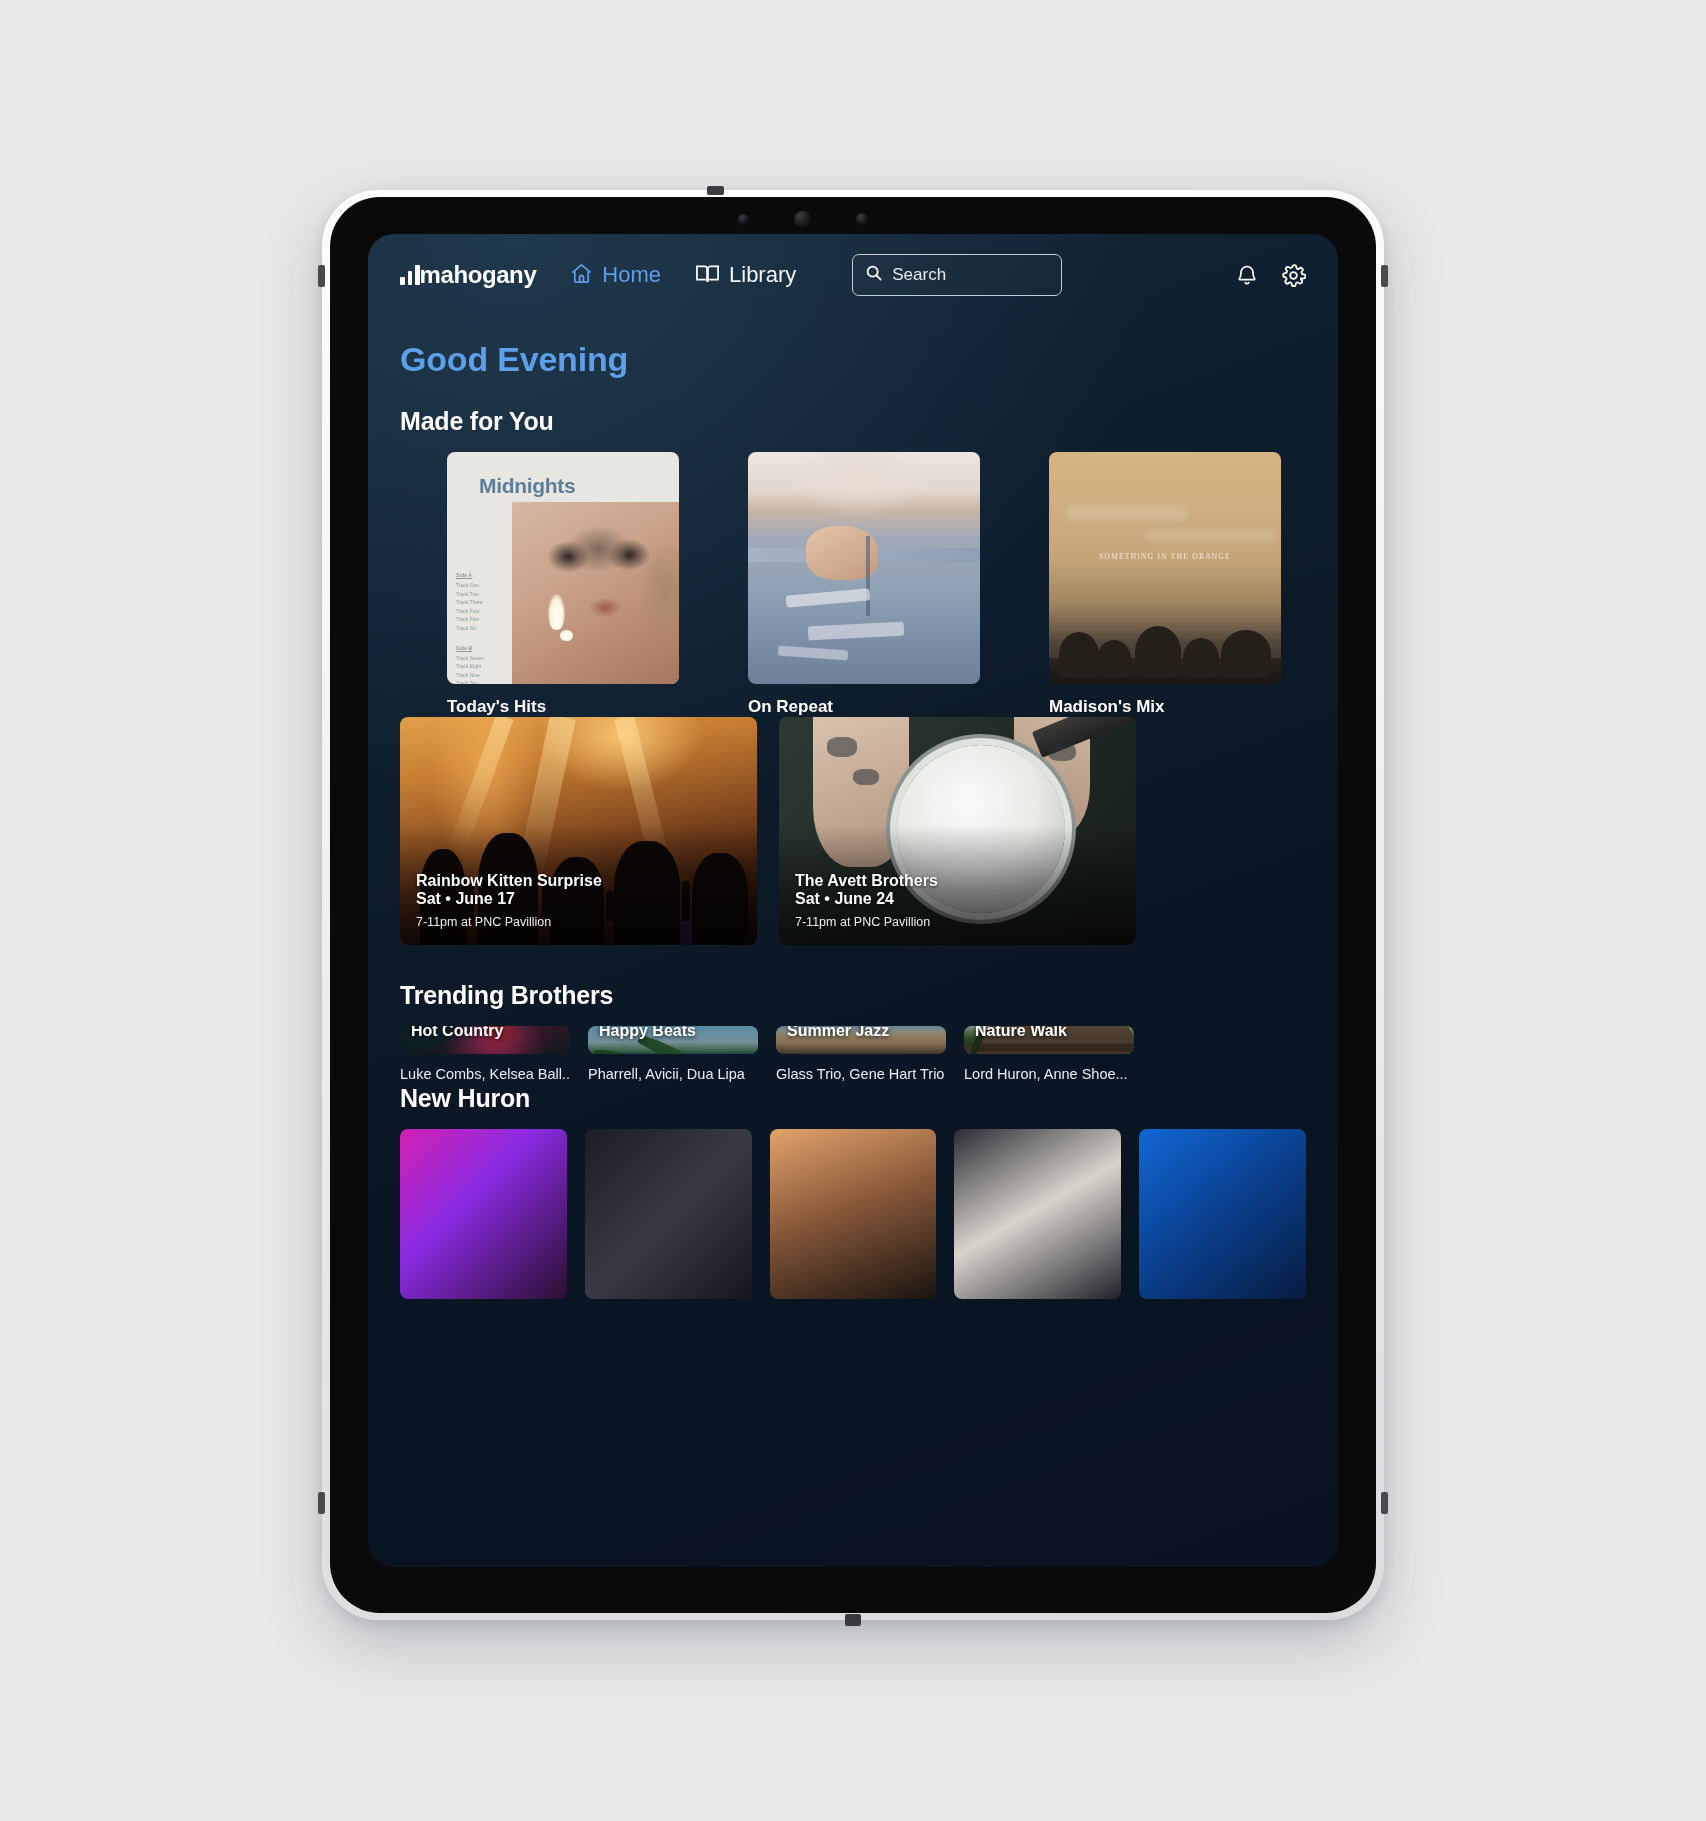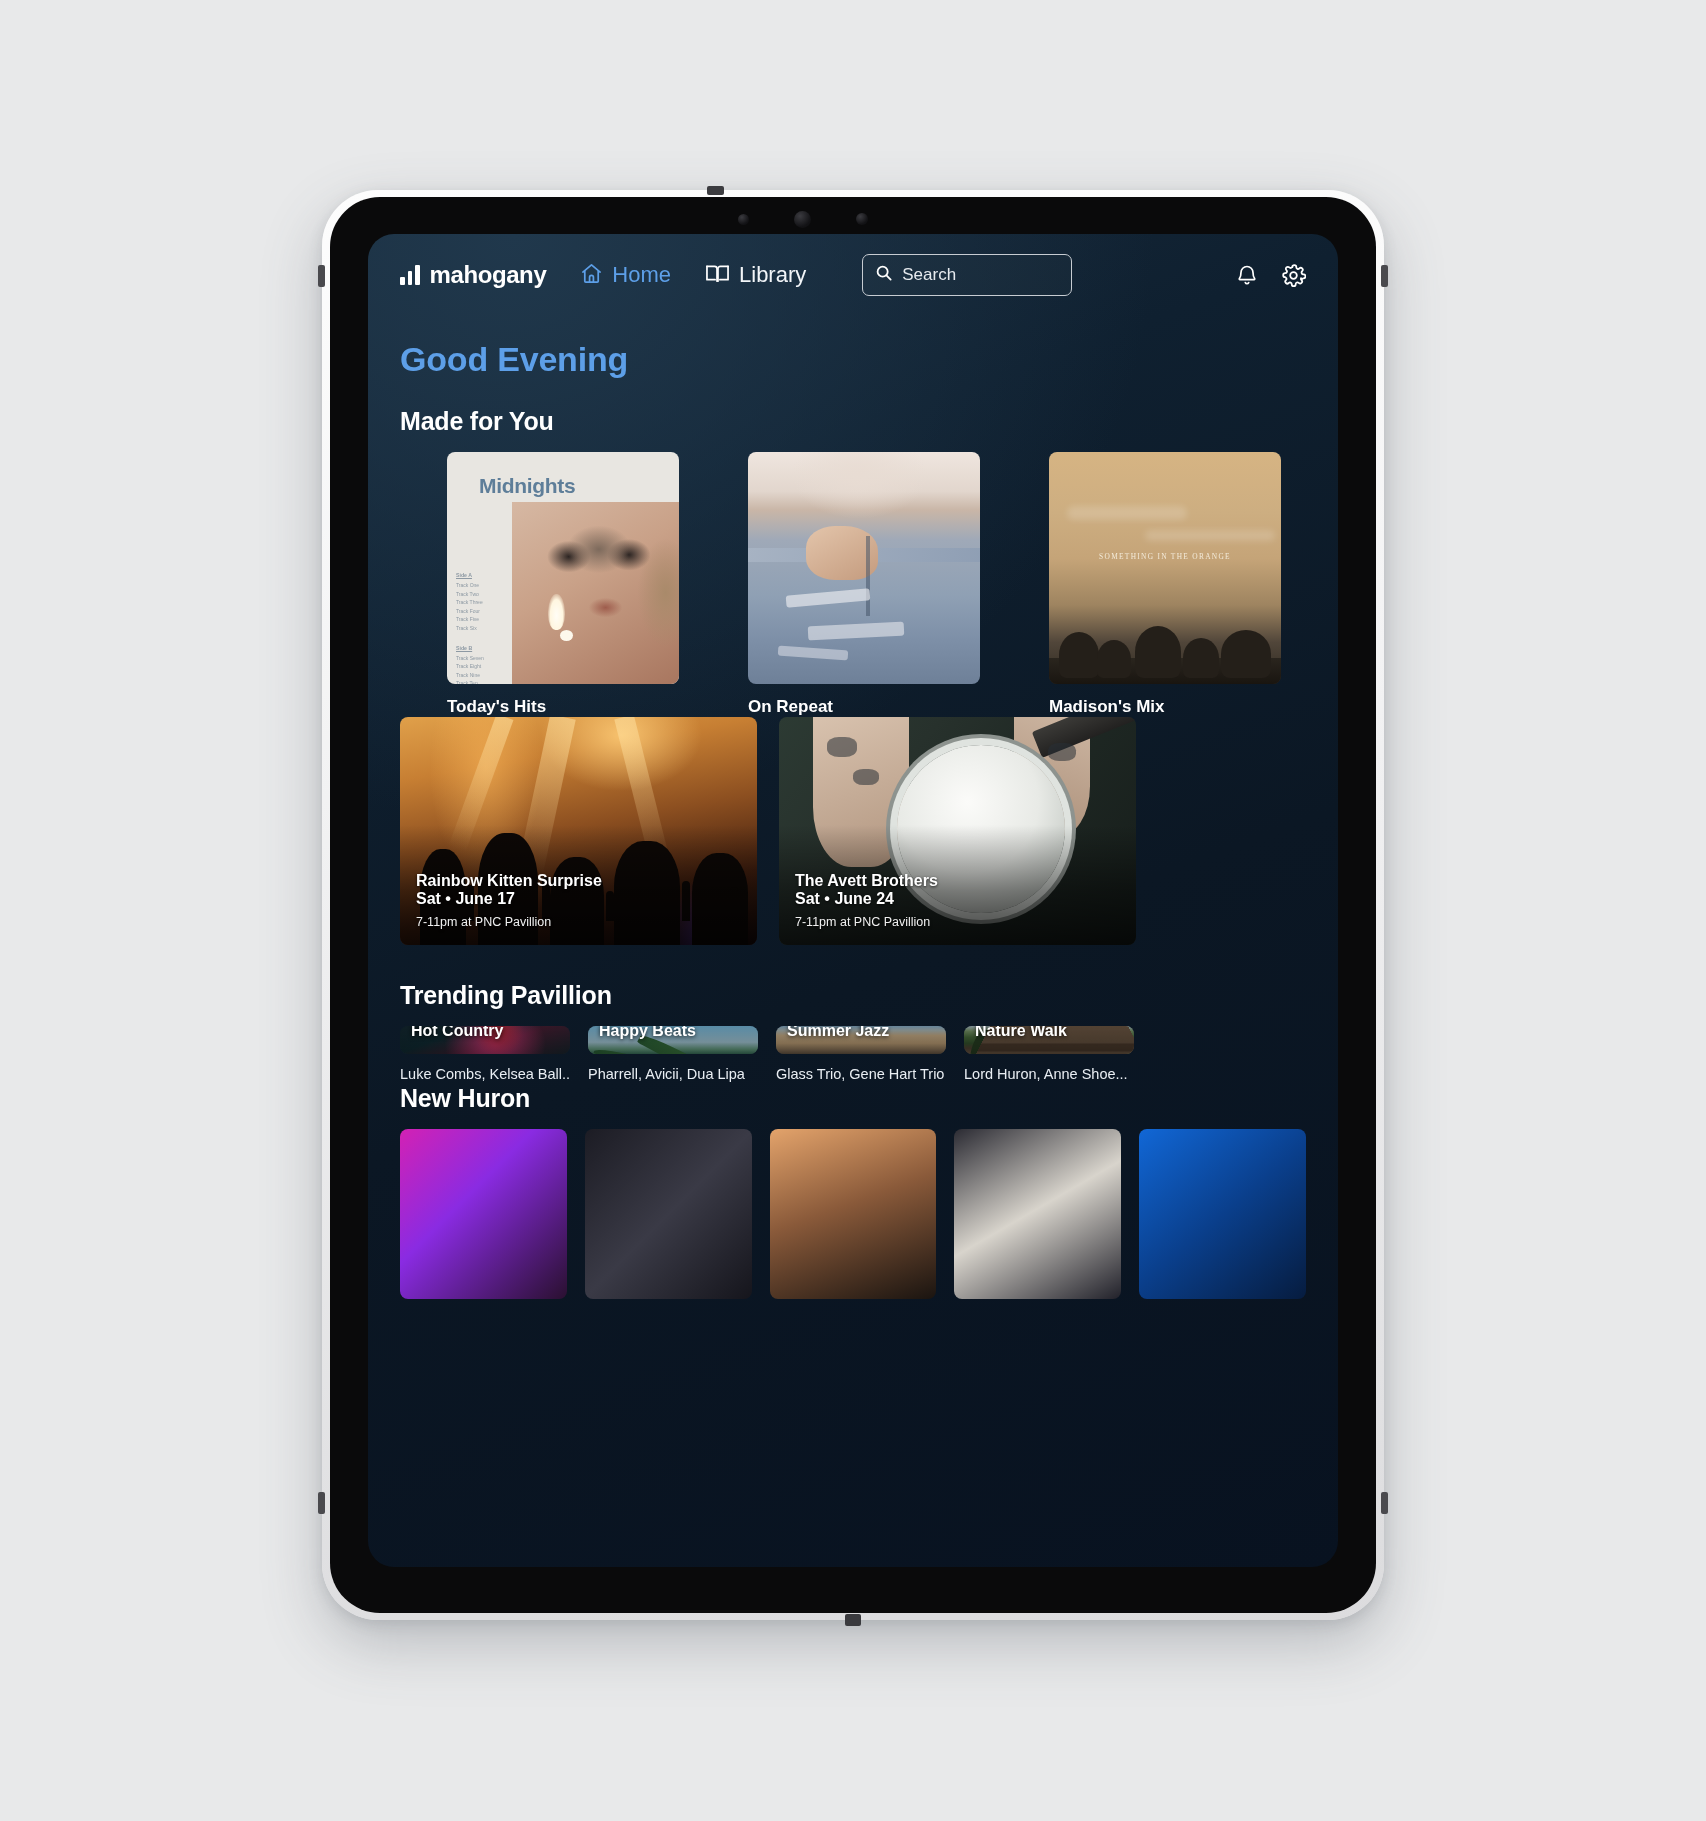--- a/index.html
+++ b/index.html
@@ -67,21 +67,21 @@
     color: #ffffff;
   }
 
   
   #topnav {
     height: 82px;
     display: flex; align-items: center;
     padding: 0 32px;
     gap: 0;
   }
-  #brand { display:flex; align-items:center; gap:10px; margin-right: 34px; }
+  #brand { display:flex; align-items:center; margin-right: 34px; }
   #brand-bars { display:flex; align-items:flex-end; gap:3px; height:20px; }
   #brand-bars i { display:block; width:4.5px; background:#fff; border-radius:1px; }
   #brand-bars i:nth-child(1){ height:8px; }
   #brand-bars i:nth-child(2){ height:14px; }
   #brand-bars i:nth-child(3){ height:20px; }
   #brand-name { font-size: 24px; font-weight: 700; letter-spacing: -0.4px; color:#fff; }
 
   .navlink { display:flex; align-items:center; gap:9px; margin-right:34px; cursor:pointer; }
   .navlink .nlabel { font-size: 22px; font-weight: 400; }
   .navlink.active .nlabel { color:#5d9fe8; }
@@ -467,21 +467,21 @@
           <div class="ev-text">
             <div class="ev-name">The Avett Brothers</div>
             <div class="ev-date">Sat • June 24</div>
             <div class="ev-venue">7-11pm at PNC Pavillion</div>
           </div>
         </div>
 
       </div>
 
       <div class="section-head" style="margin-top:36px;">
-        <div class="section-title">Trending Pavillion</div>
+        <div class="section-title">Trending Brothers</div>
       </div>
 
       <div id="pl-row">
 
         <div class="pl-card">
           <div class="pl-art art-hotcountry">
 
             <div class="pl-art-overlay"></div>
             <div class="pl-title">Hot Country</div>
           </div>

